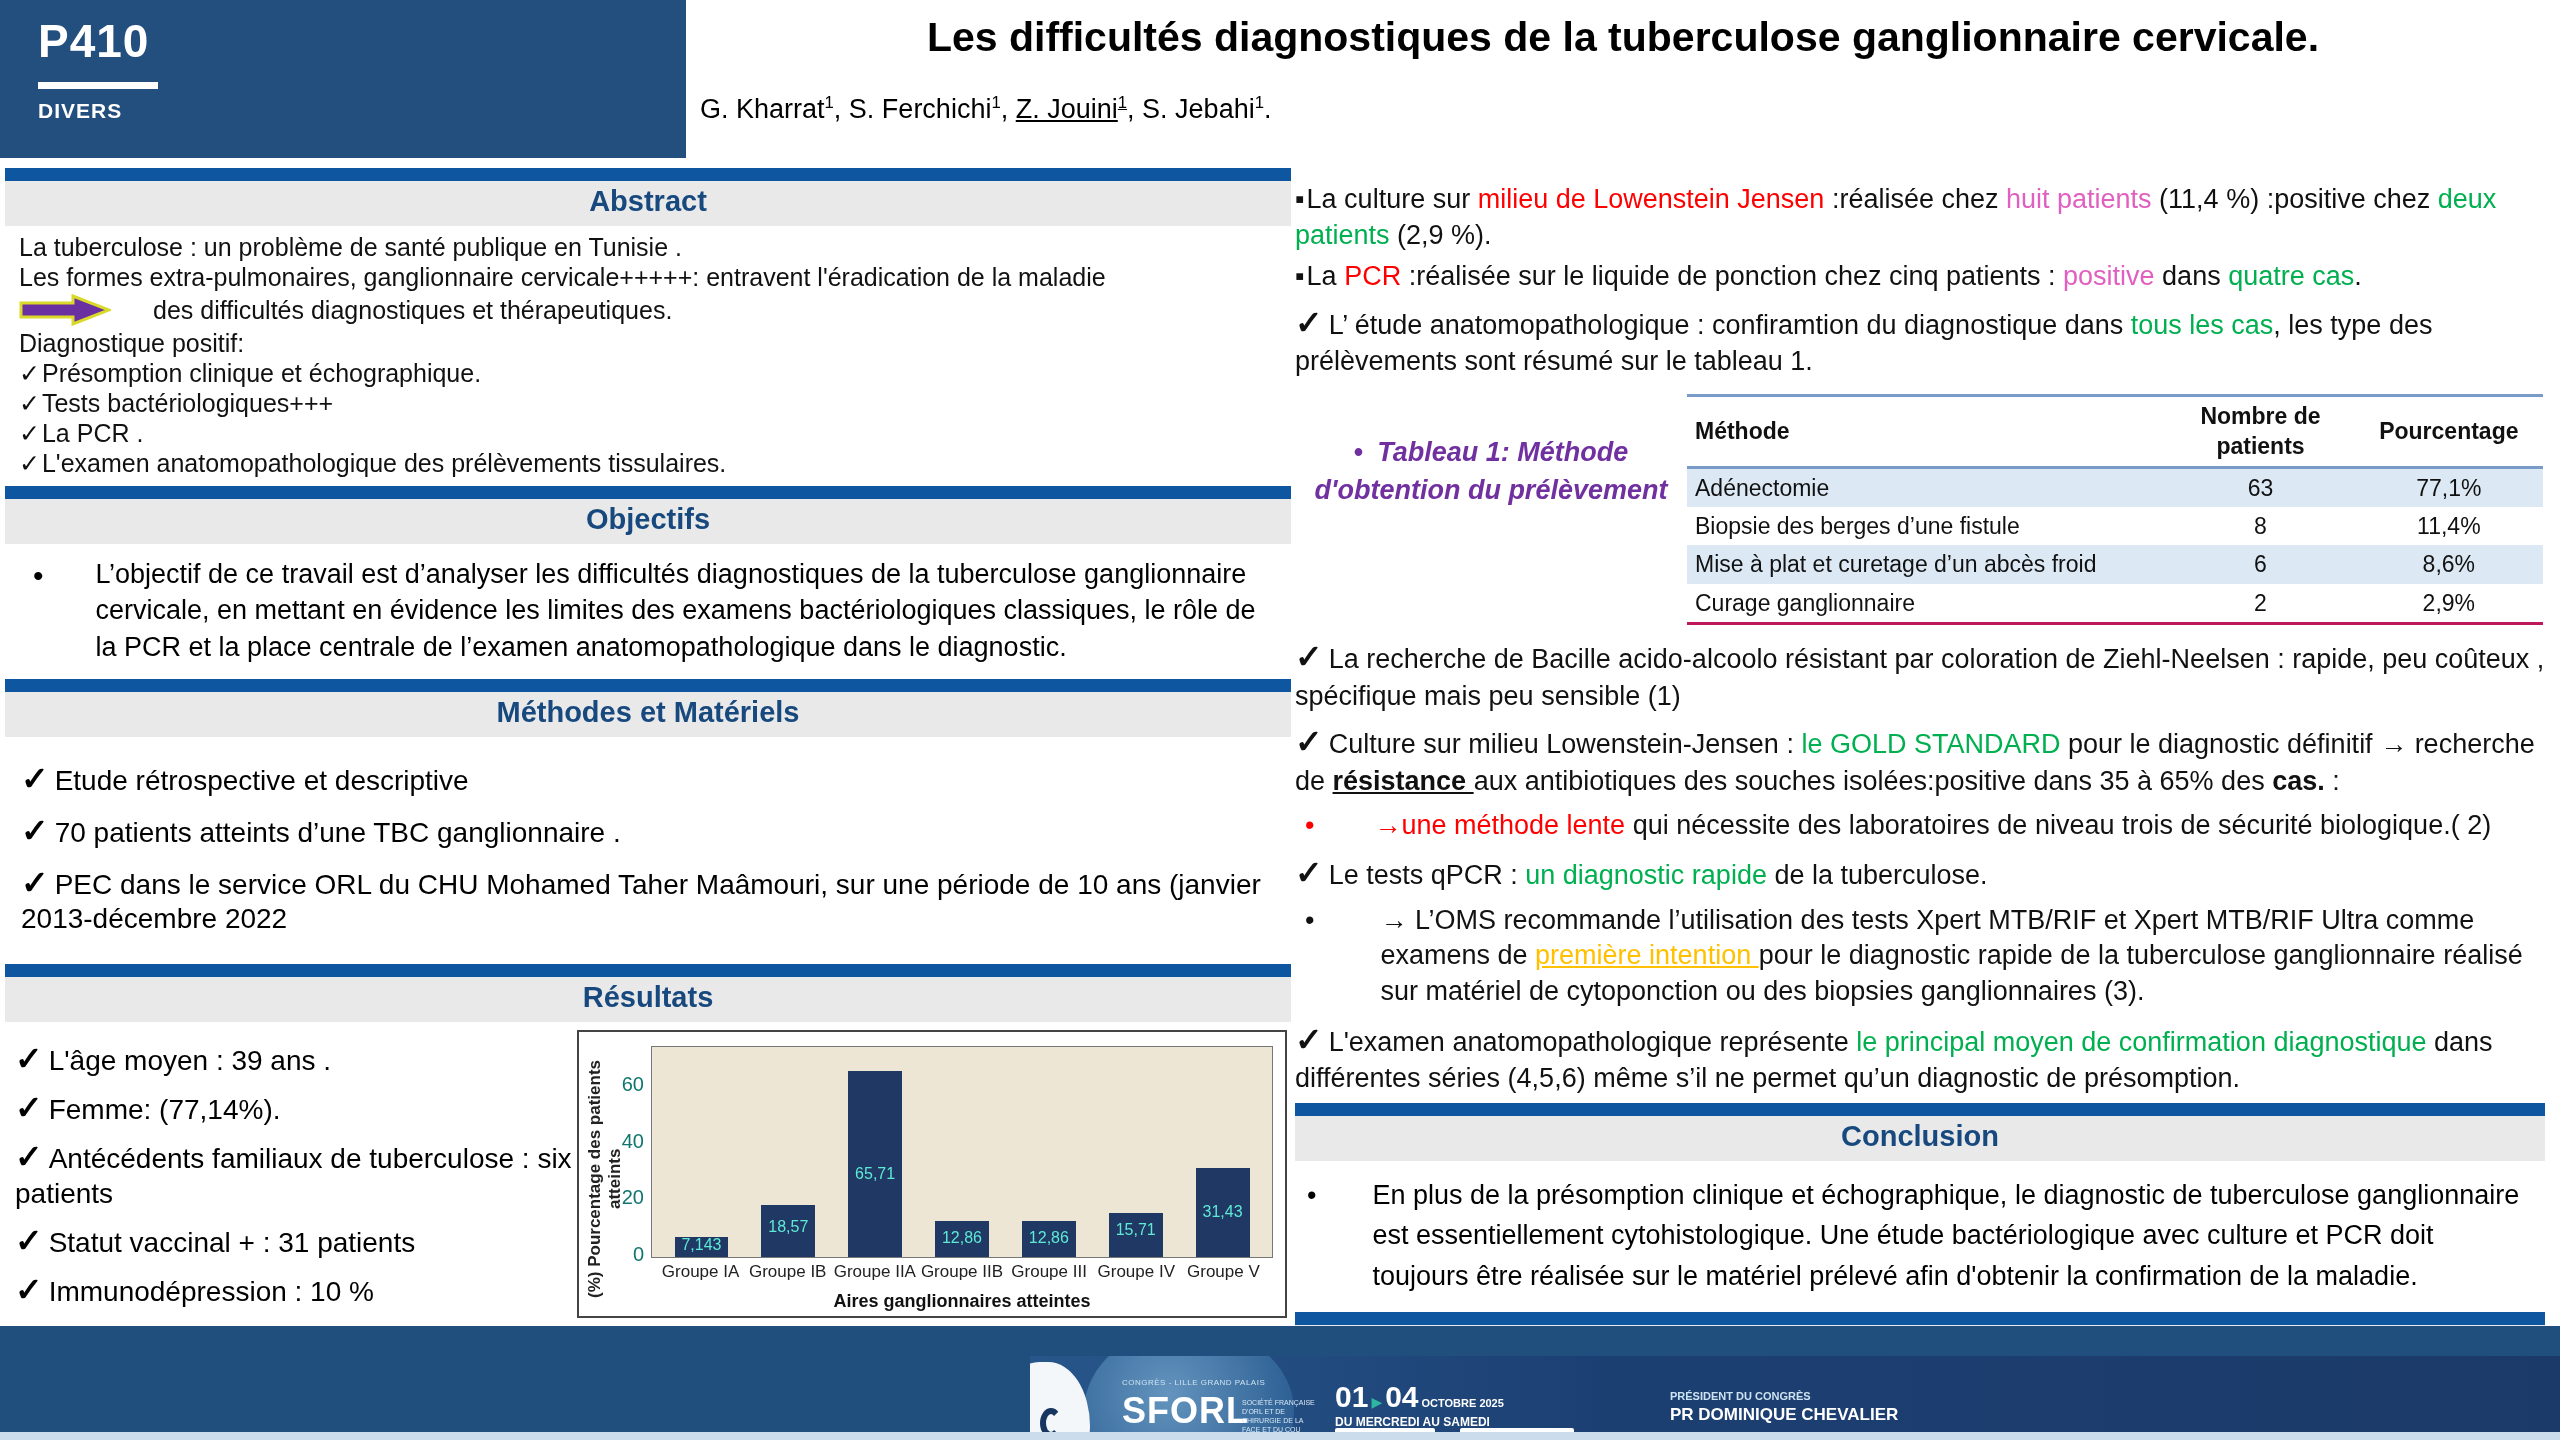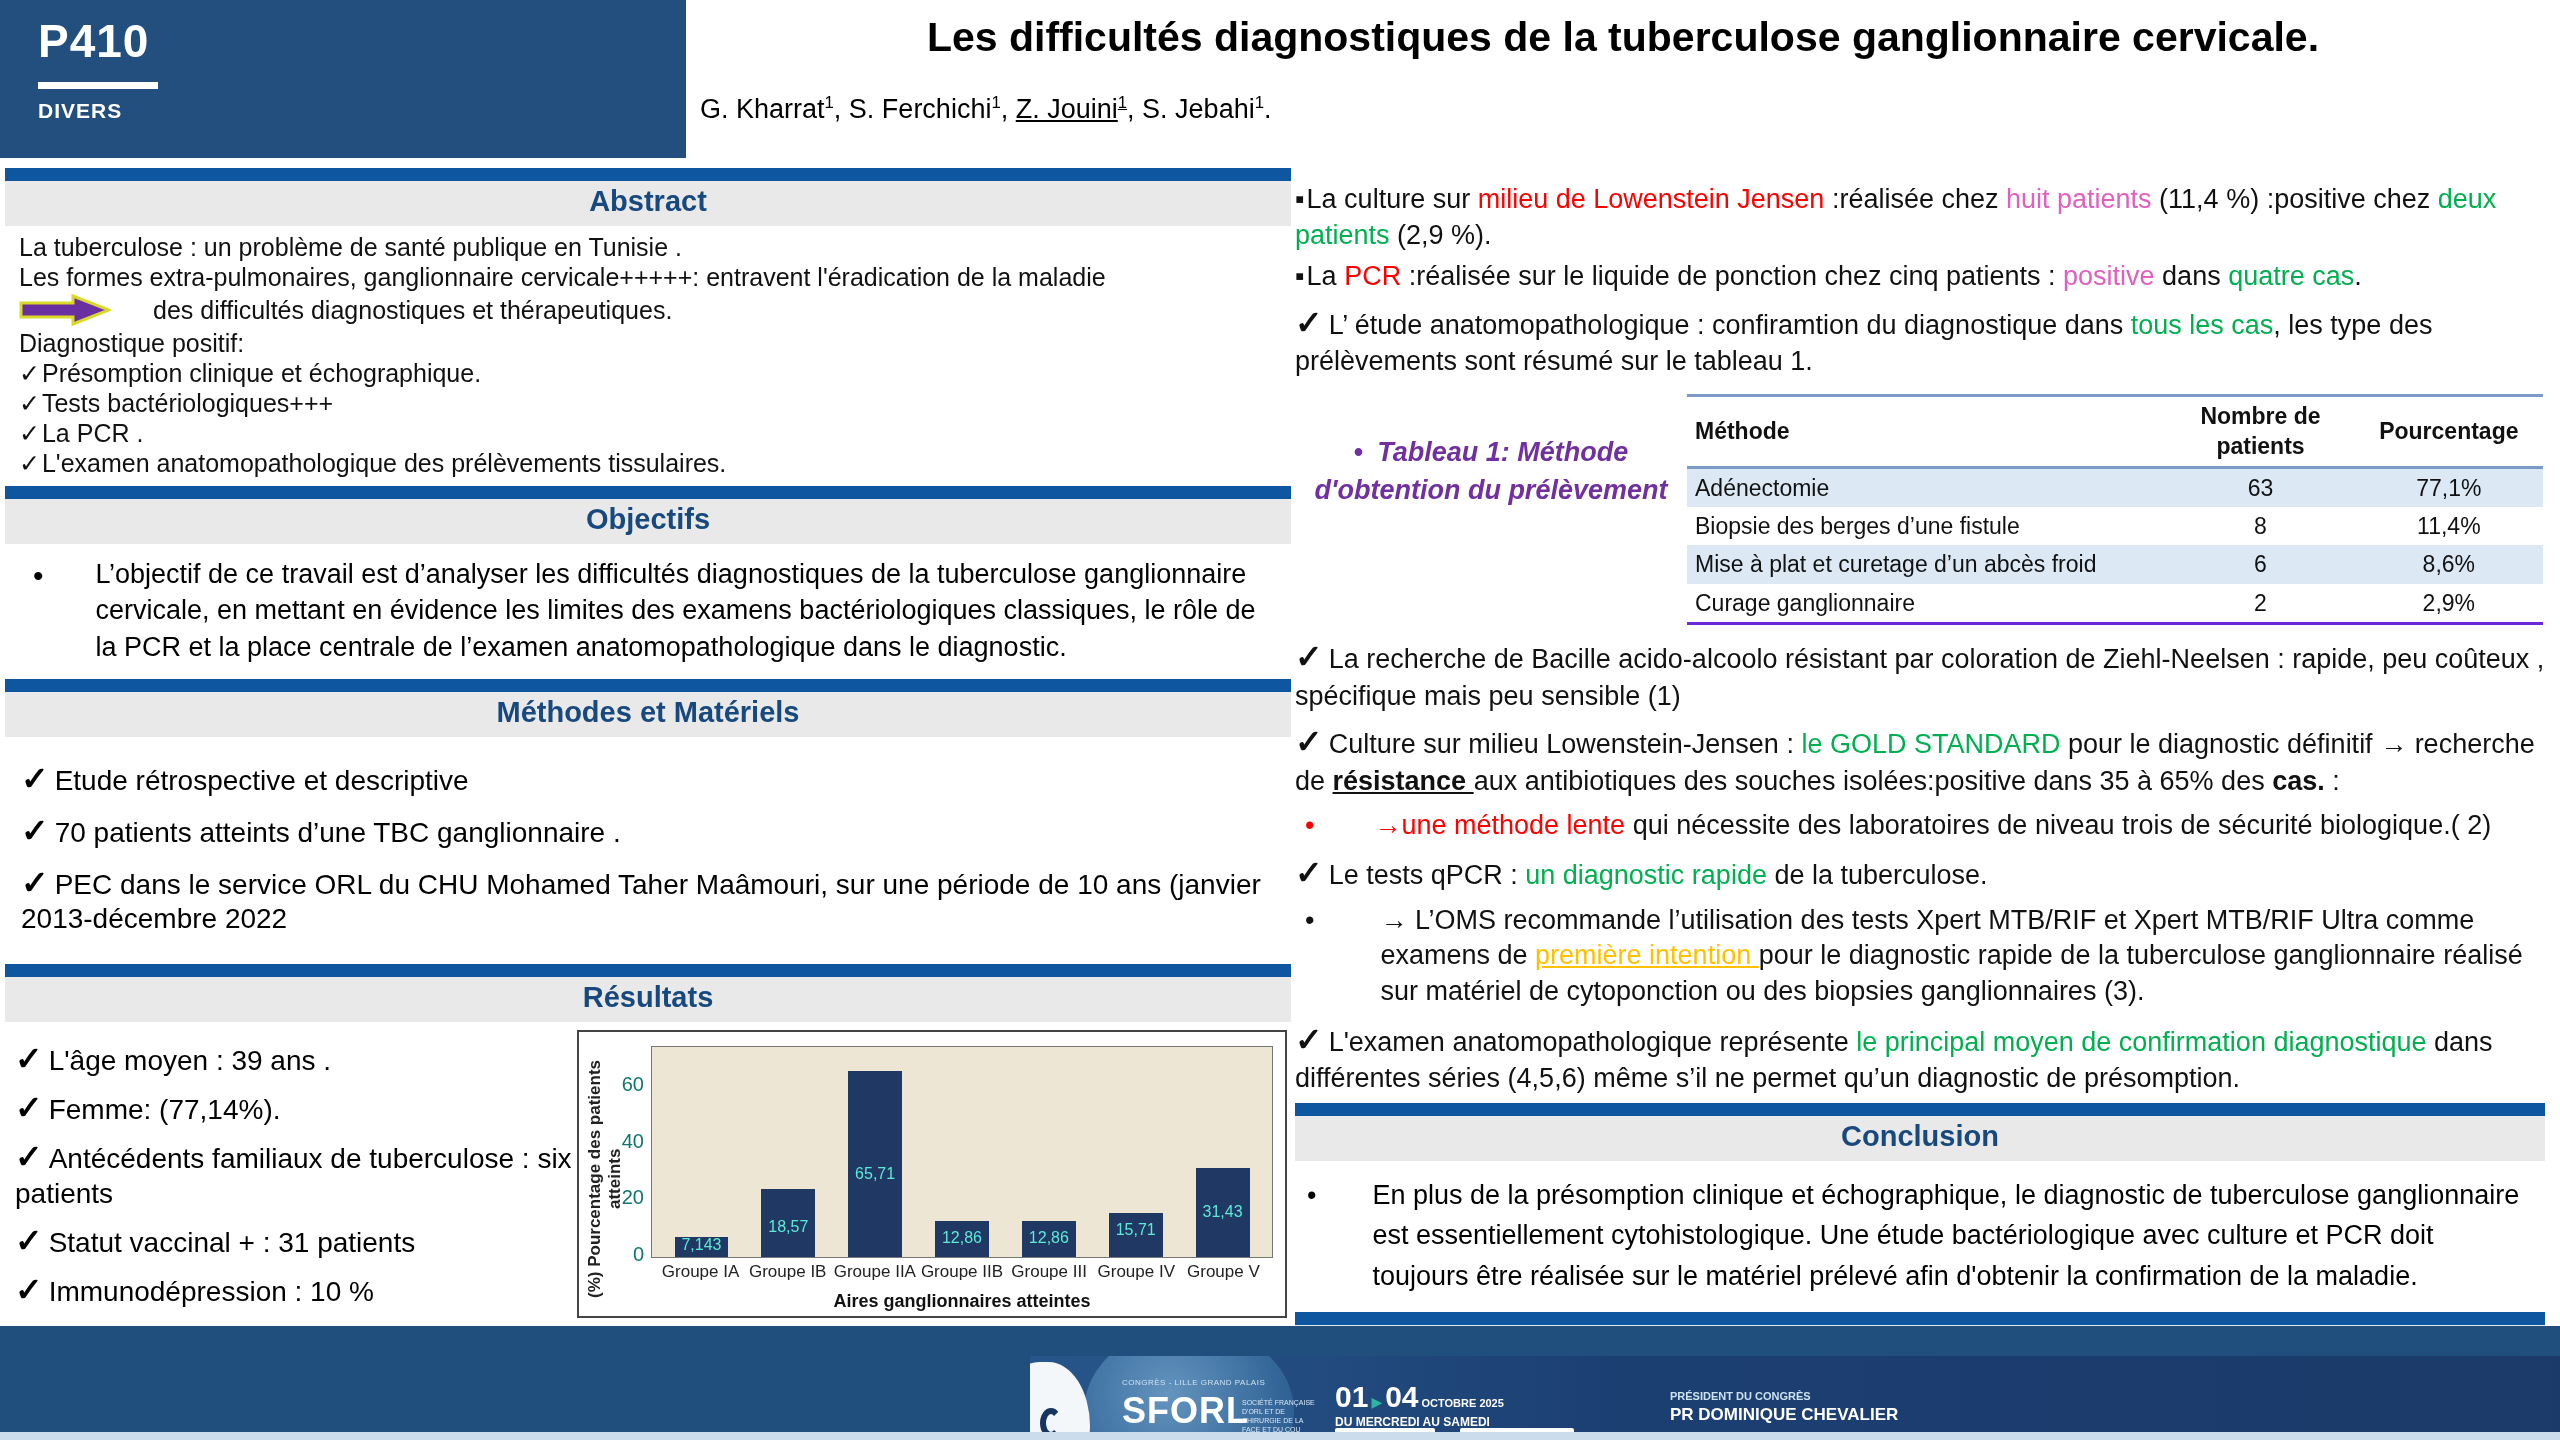--- a/index.html
+++ b/index.html
@@ -71,21 +71,21 @@
   .rc-item { margin:6px 0; }
   .rc-indent { padding-left:22px; }
   .tableau-row { display:flex; margin:14px 0 10px 0; }
   .tableau-caption { width:392px; color:#7030A0; font-weight:bold; font-style:italic; font-size:27px; text-align:center; padding-top:40px; line-height:1.4; }
   .tableau-caption .blt { color:#7030A0; font-style:normal; margin-right:14px; }
   .tb1 { width:856px; border-collapse:collapse; font-size:23px; }
   .tb1 th { font-weight:bold; text-align:left; padding:4px 8px; border-top:3px solid #7A9BC8; border-bottom:3px solid #7A9BC8; }
   .tb1 th.num, .tb1 td.num { text-align:center; }
   .tb1 td { padding:4px 8px; }
   .tb1 tr.alt { background:#DCE9F5; }
-  .tb1 tr:last-child td { border-bottom:3px solid #6d28d9; }
+  .tb1 tr:last-child td { border-bottom:3px solid #be185d; }
   .col-m { width:56%; } .col-n { width:22%; } .col-p { width:22%; }
   .bullet-line { display:flex; margin:8px 0; }
   .bullet-line .blt { margin:0 38px 0 10px; }
   .bullet-line .blt.redb { color:#FF0000; }
   .oms-text { padding-left:28px; }
 
   .conc-body { display:flex; padding:14px 8px 16px 12px; font-size:27px; line-height:1.5; }
   .conc-body .blt { margin-right:56px; }
 
   .refs-body { padding:8px 4px 4px 36px; }
@@ -189,21 +189,21 @@
                   <span class="y-tick" style="bottom: 104.067px;">40</span>
                   <span class="y-tick" style="bottom: 160.6px;">60</span>
                 </div>
               <div id="chart-bars">
                   <div class="bar-cell">
                     <div class="bar" style="background: rgb(31, 56, 100); height: 20px;">
                       <span class="bar-label" style="bottom: 3px;">7,143</span>
                     </div>
                   </div>
                   <div class="bar-cell">
-                    <div class="bar" style="background: rgb(31, 56, 100); height: 68px;">
+                    <div class="bar" style="background: rgb(31, 56, 100); height: 52px;">
                       <span class="bar-label" style="bottom: 21px;">18,57</span>
                     </div>
                   </div>
                   <div class="bar-cell">
                     <div class="bar" style="background: rgb(31, 56, 100); height: 186px;">
                       <span class="bar-label" style="bottom: 74px;">65,71</span>
                     </div>
                   </div>
                   <div class="bar-cell">
                     <div class="bar" style="background: rgb(31, 56, 100); height: 36px;">

